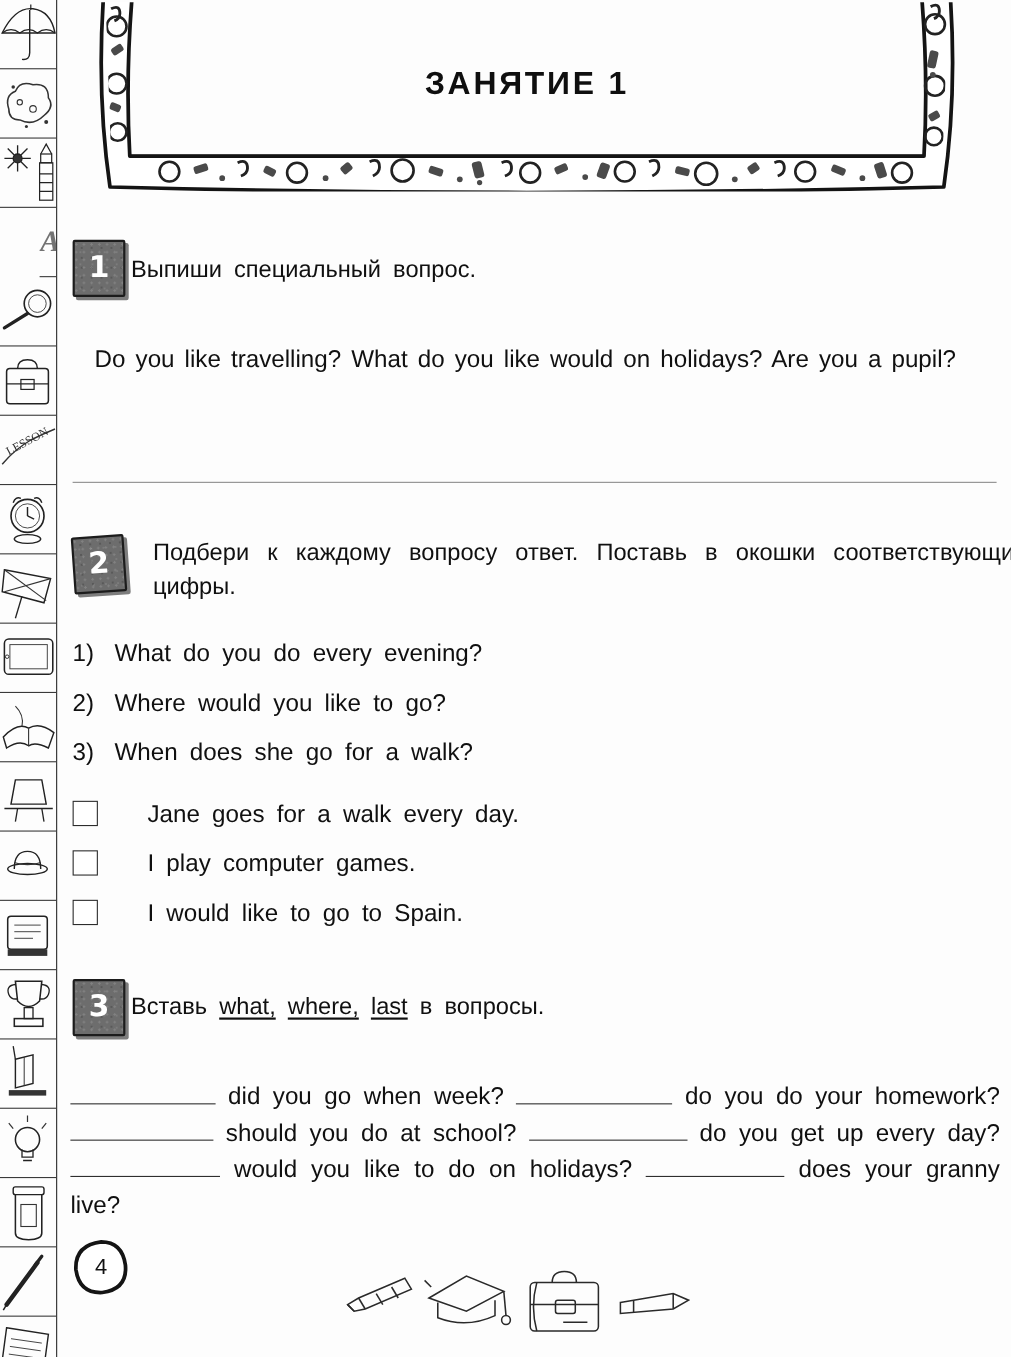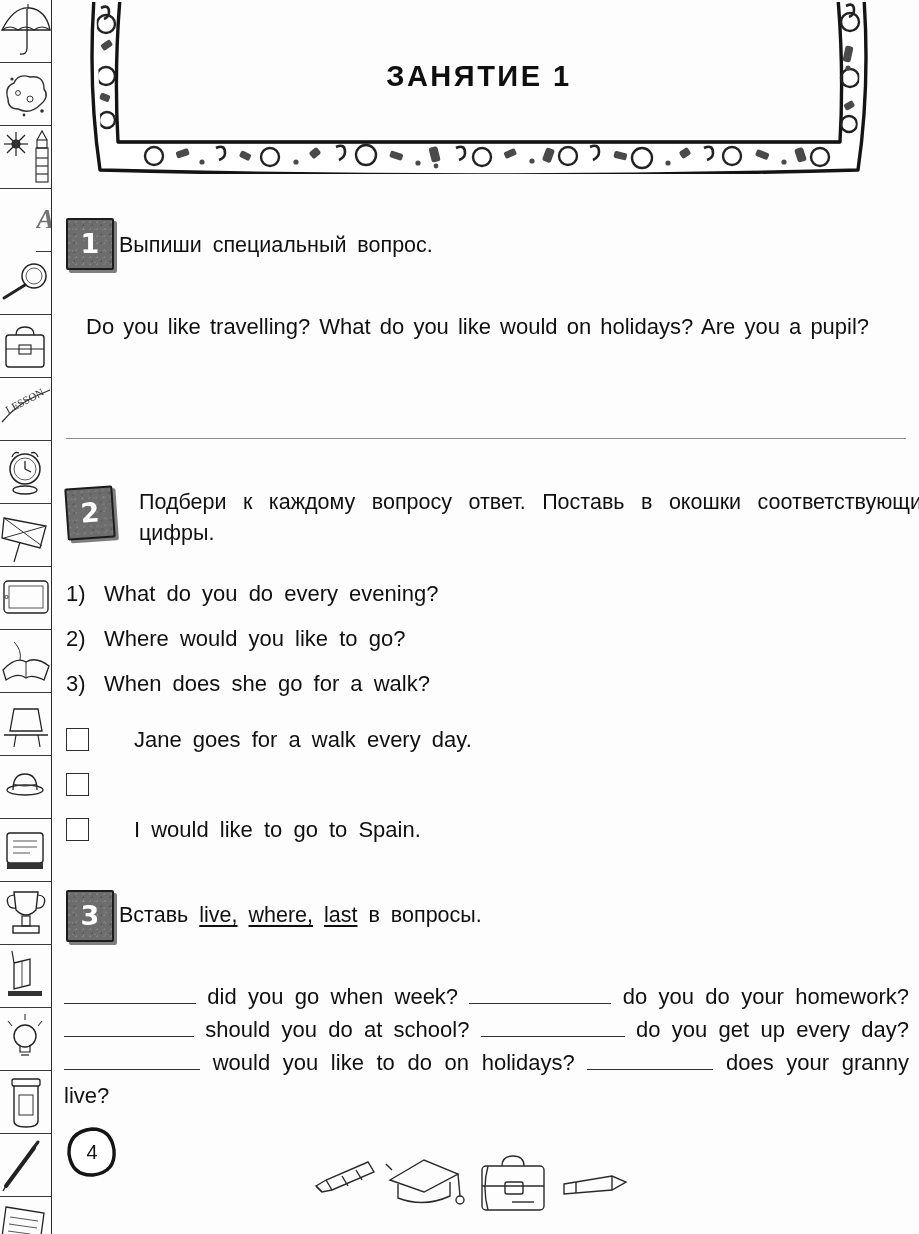--- a/index.html
+++ b/index.html
@@ -484,33 +484,34 @@
         </div>
       </div>
 
       <div class="alist" style="top:234px;">
         <div class="arow">
           <span class="cbox"></span>
           <span class="atext">Jane  goes  for  a  walk  every  day.</span>
         </div>
         <div class="arow">
           <span class="cbox"></span>
+          <span class="atext">I  play  computer  games.</span>
         </div>
         <div class="arow">
           <span class="cbox"></span>
           <span class="atext">I  would  like  to  go  to  Spain.</span>
         </div>
       </div>
     </div>
 
     <div class="exercise" style="top:888px;">
       <div class="badge" style="left:14px; top:2px;">3</div>
       <div class="instr" style="top:12px;">
         <span>Вставь</span>
-        <span class="u">live,</span>
+        <span class="u">what,</span>
         <span class="u">where,</span>
         <span class="u">last</span>
         <span>в  вопросы.</span>
       </div>
 
       <div class="body-text" style="top:92px;">
         <span class="blank" style="width:132px;"></span>
         <span>did  you  go  when  week?</span>
         <span class="blank" style="width:142px;"></span>
         <span>do  you  do  your  homework?</span>

